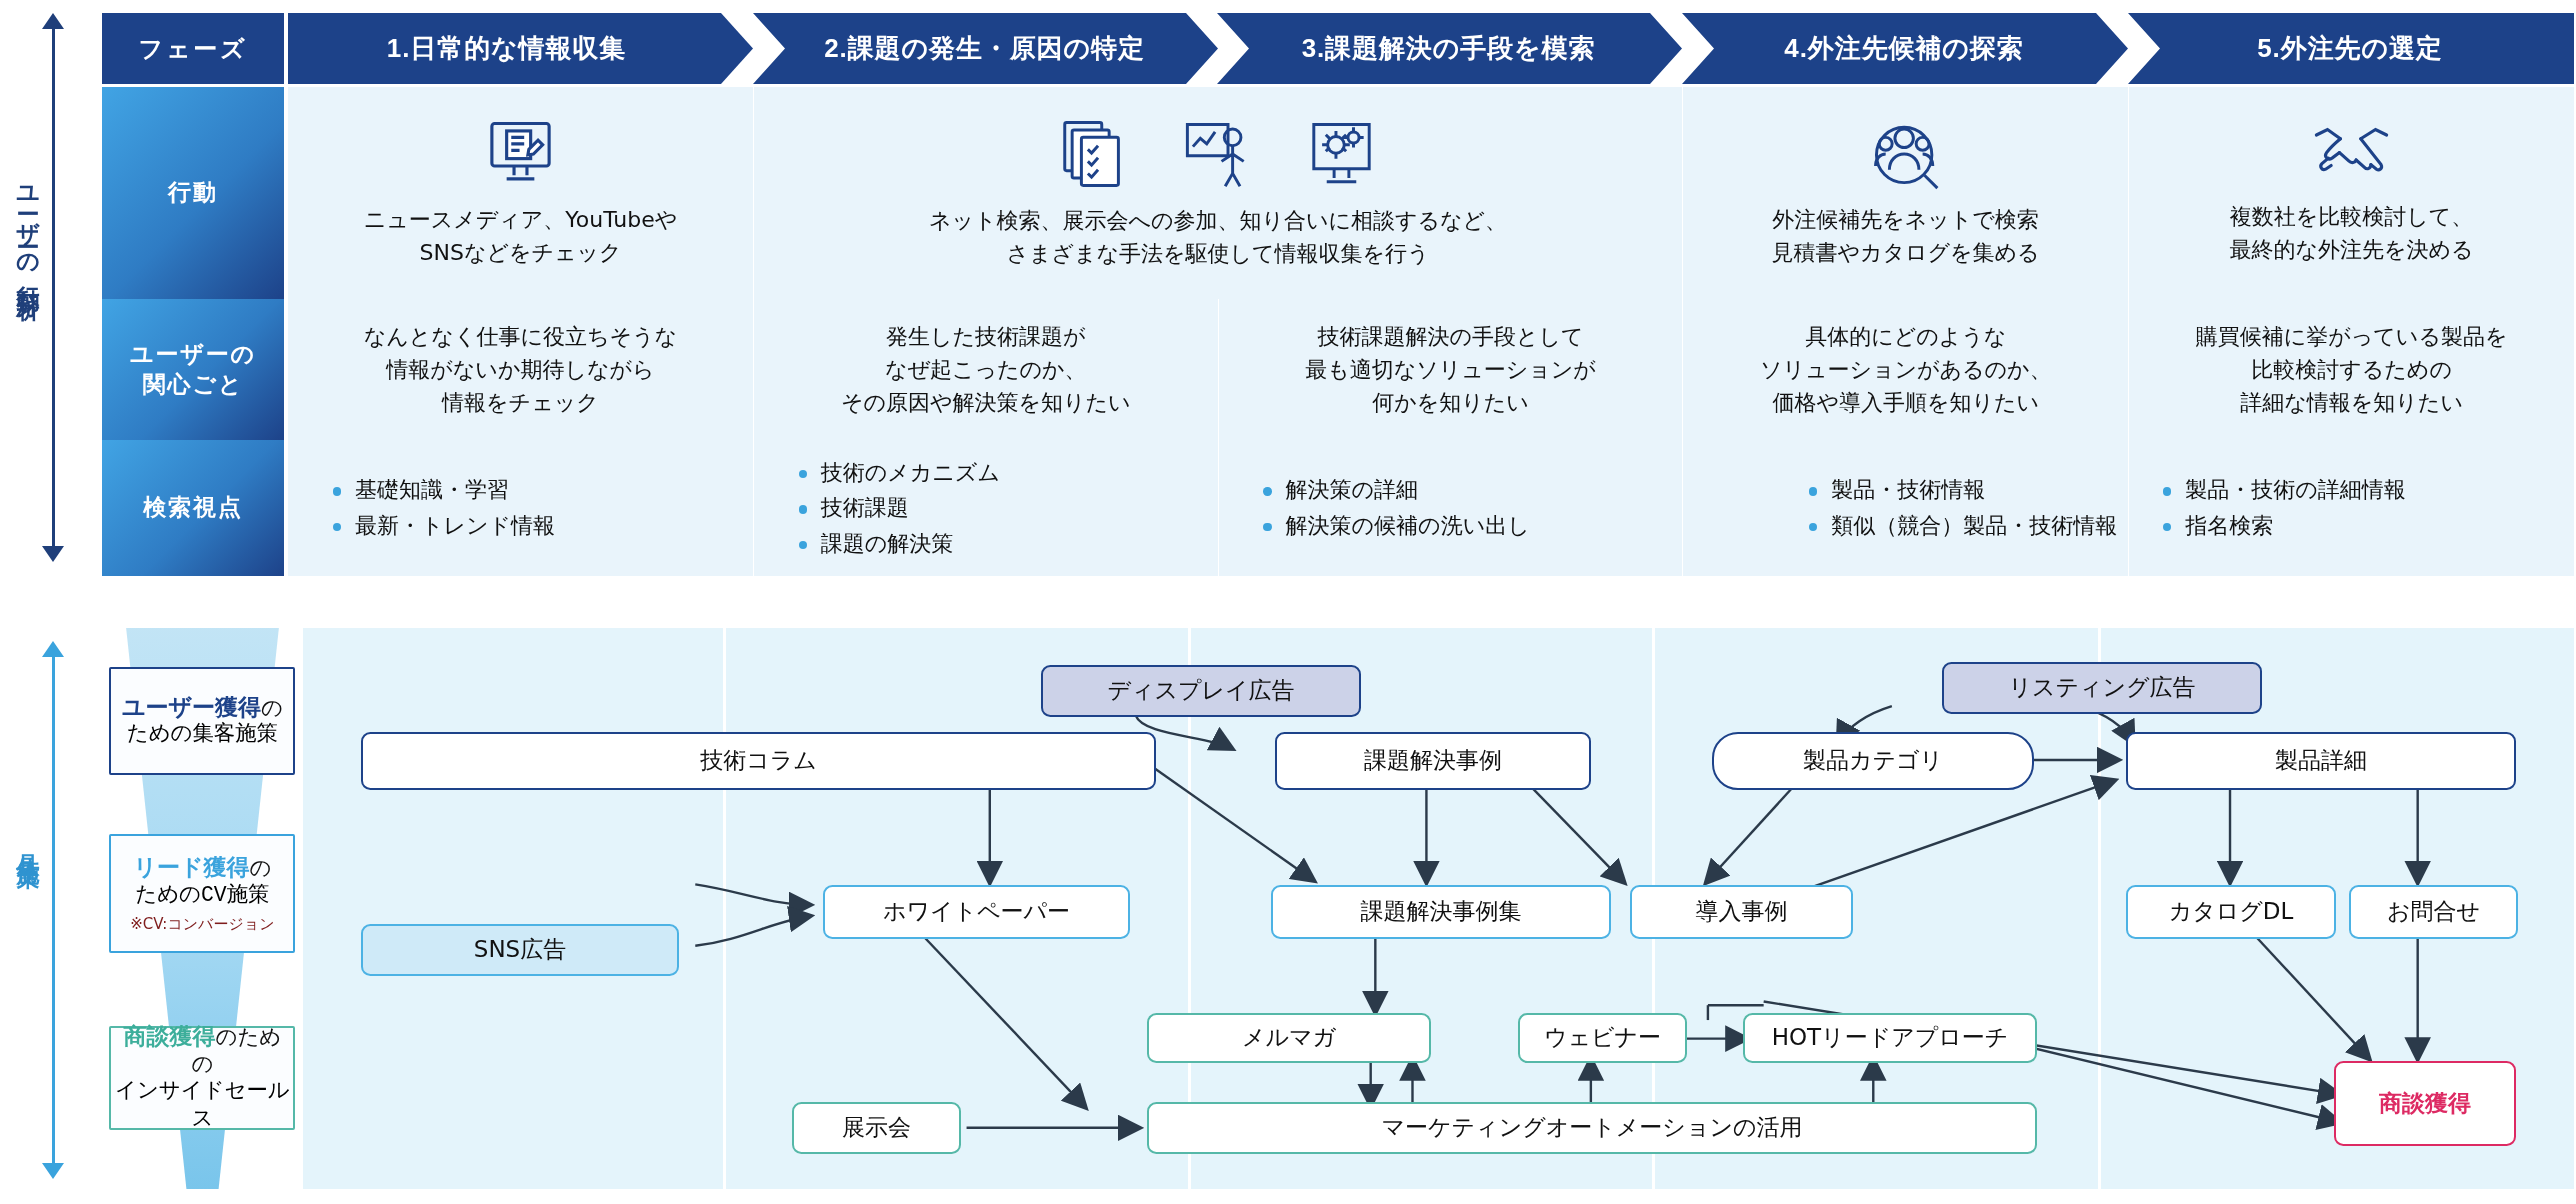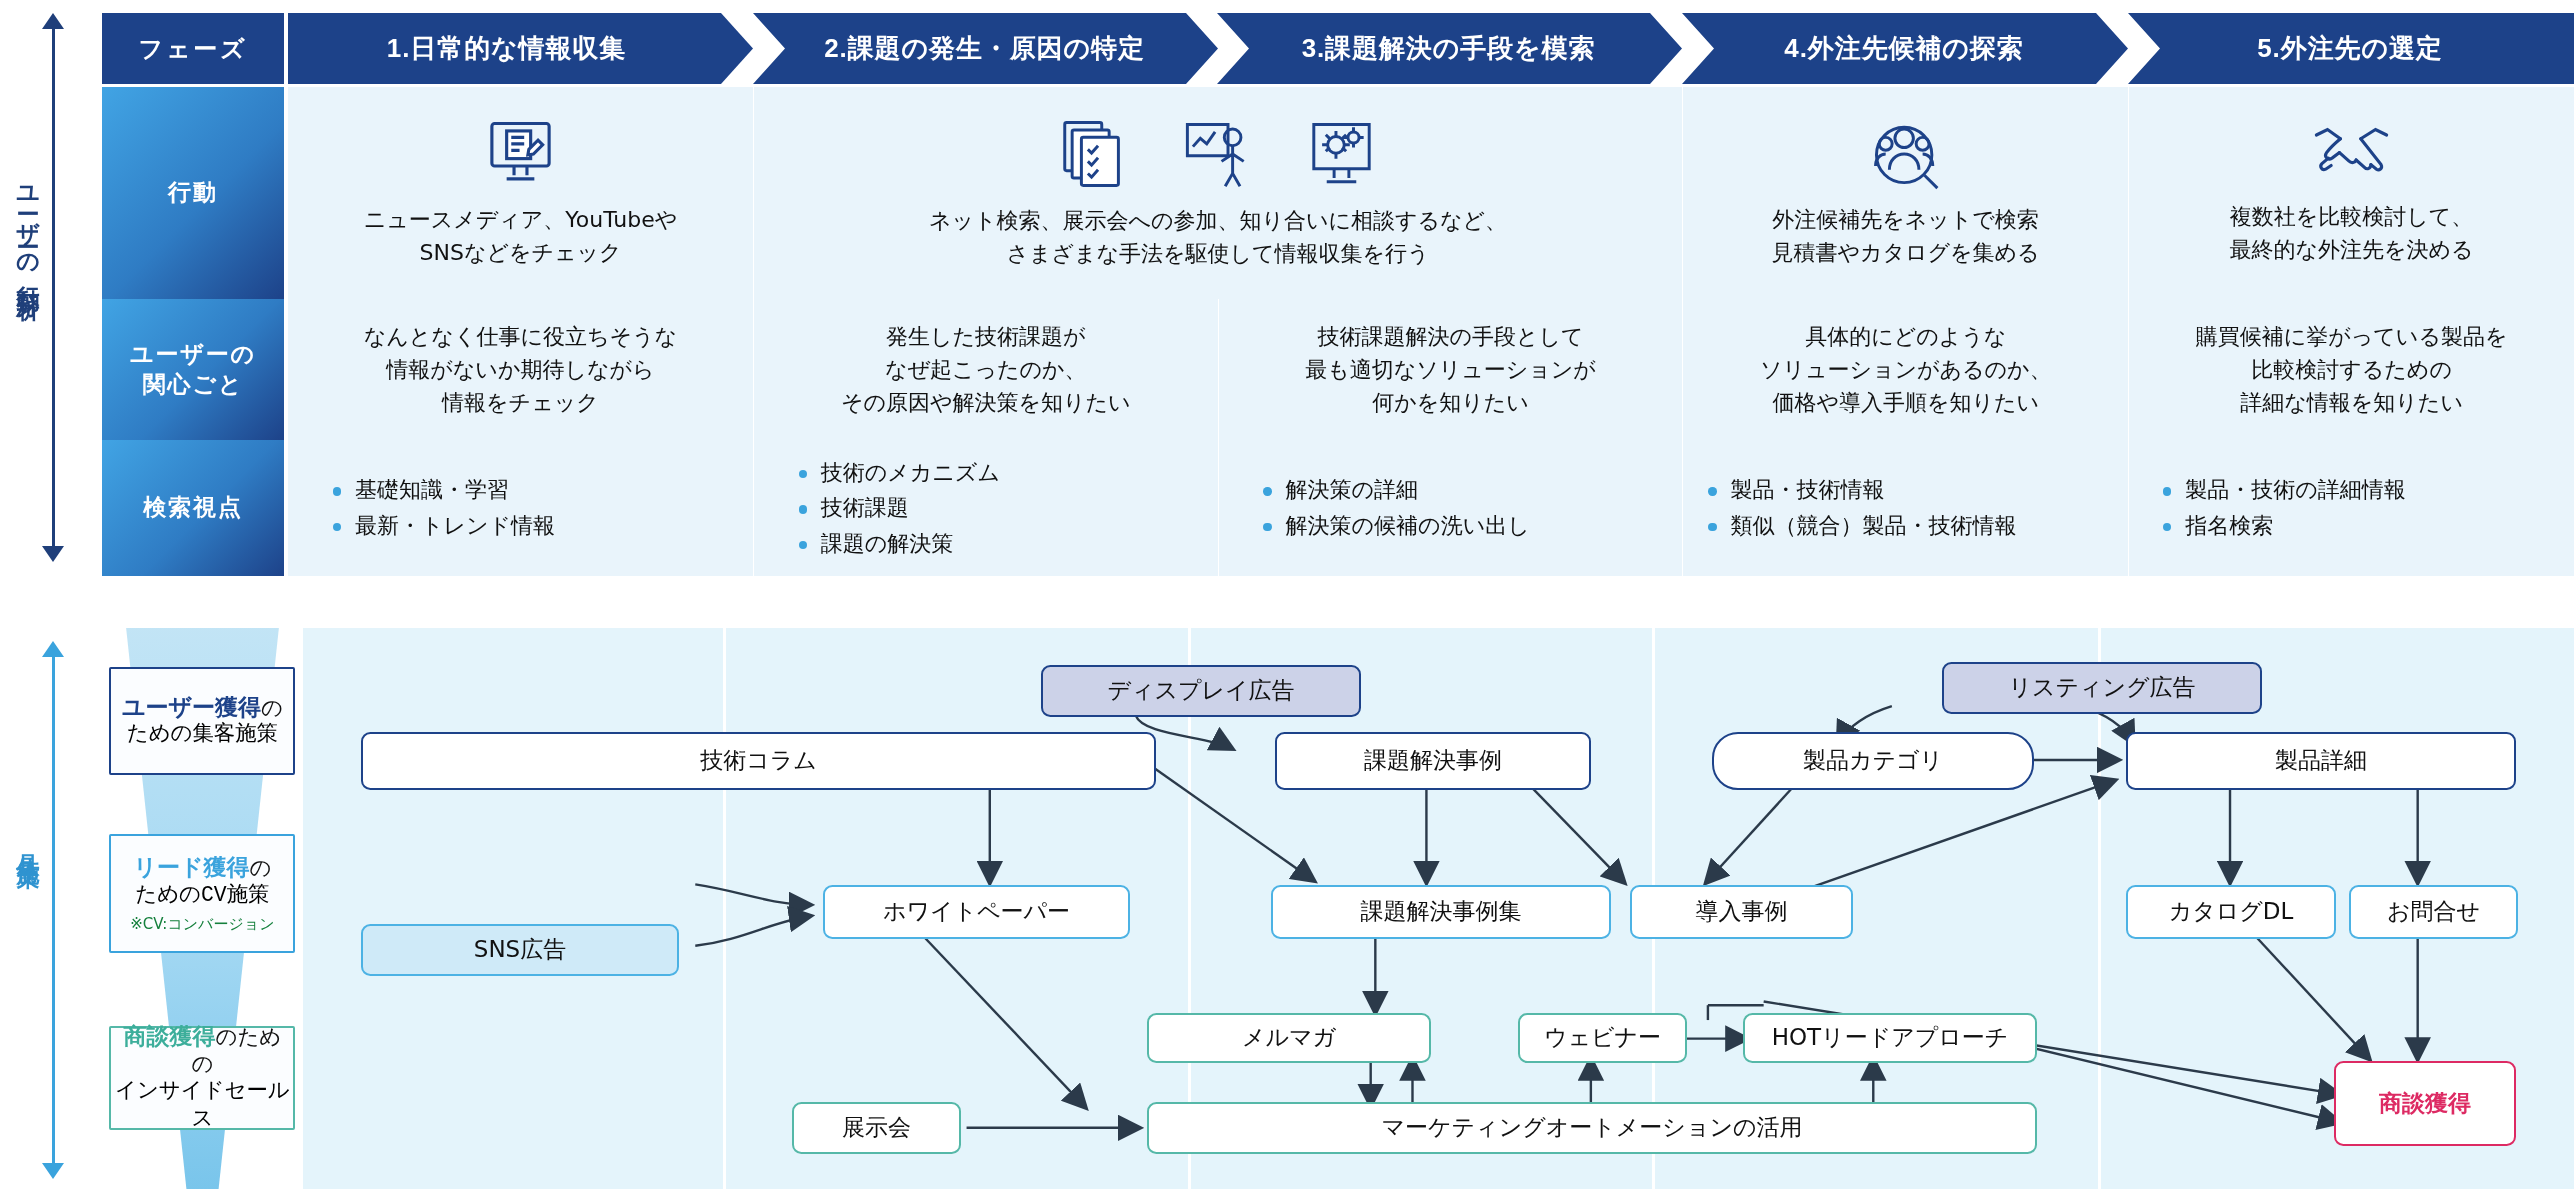--- a/index.html
+++ b/index.html
@@ -93,21 +93,21 @@
   }
   .fbox {
     position: absolute; left: 7.4px; width: 186px;
     background: #fbfdff; border: 2.8px solid #1d4289; border-radius: 1.9px;
     display: flex; flex-direction: column; align-items: center; justify-content: center;
     text-align: center; padding: 5.6px 3.7px;
   }
   .fbox .l1 { font-size: 21.4px; line-height: 1.25; font-family:"DejaVu Sans",sans-serif; color:#111; }
   .fbox .l1 b { font-size: 23px; font-weight: 700; }
   .fbox .l2 { font-size: 21.4px; line-height: 1.3; font-family:Liberation Mono, monospace; color:#000000; }
-  .fbox .l3 { font-size: 15px; line-height: 1.25; font-family:"DejaVu Sans",sans-serif; color:#15803d; margin-top:6px;}
+  .fbox .l3 { font-size: 15px; line-height: 1.25; font-family:"DejaVu Sans",sans-serif; color:#7f1d1d; margin-top:6px;}
   .fbox.navy { border-color:#1d4289; } .fbox.navy b { color:#1d4289; }
   .fbox.blue { border-color:#3aa3dd; } .fbox.blue b { color:#3aa3dd; }
   .fbox.teal { border-color:#55b8a8; } .fbox.teal b { color:#3cae9b; }
 
   
   .node {
     position: absolute; background: #ffffff; border-radius: 9.3px;
     display: flex; align-items: center; justify-content: center;
     font-size: 23px; color: #111; font-family: "DejaVu Sans", sans-serif;
     text-align: center; line-height: 1.2; z-index: 3;
@@ -256,21 +256,21 @@
             <li>技術課題</li>
             <li>課題の解決策</li>
           </ul>
         </div>
         <div class="cell left" style="width:465px;">
           <ul>
             <li>解決策の詳細</li>
             <li>解決策の候補の洗い出し</li>
           </ul>
         </div>
-        <div class="cell left" style="width:446px; padding-left:23px;">
+        <div class="cell left" style="width:446px; padding-left:23px;align-items:flex-end;">
           <ul>
             <li>製品・技術情報</li>
             <li>類似（競合）製品・技術情報</li>
           </ul>
         </div>
         <div class="cell left" style="width:446px; padding-left:32px;">
           <ul>
             <li>製品・技術の詳細情報</li>
             <li>指名検索</li>
           </ul>

